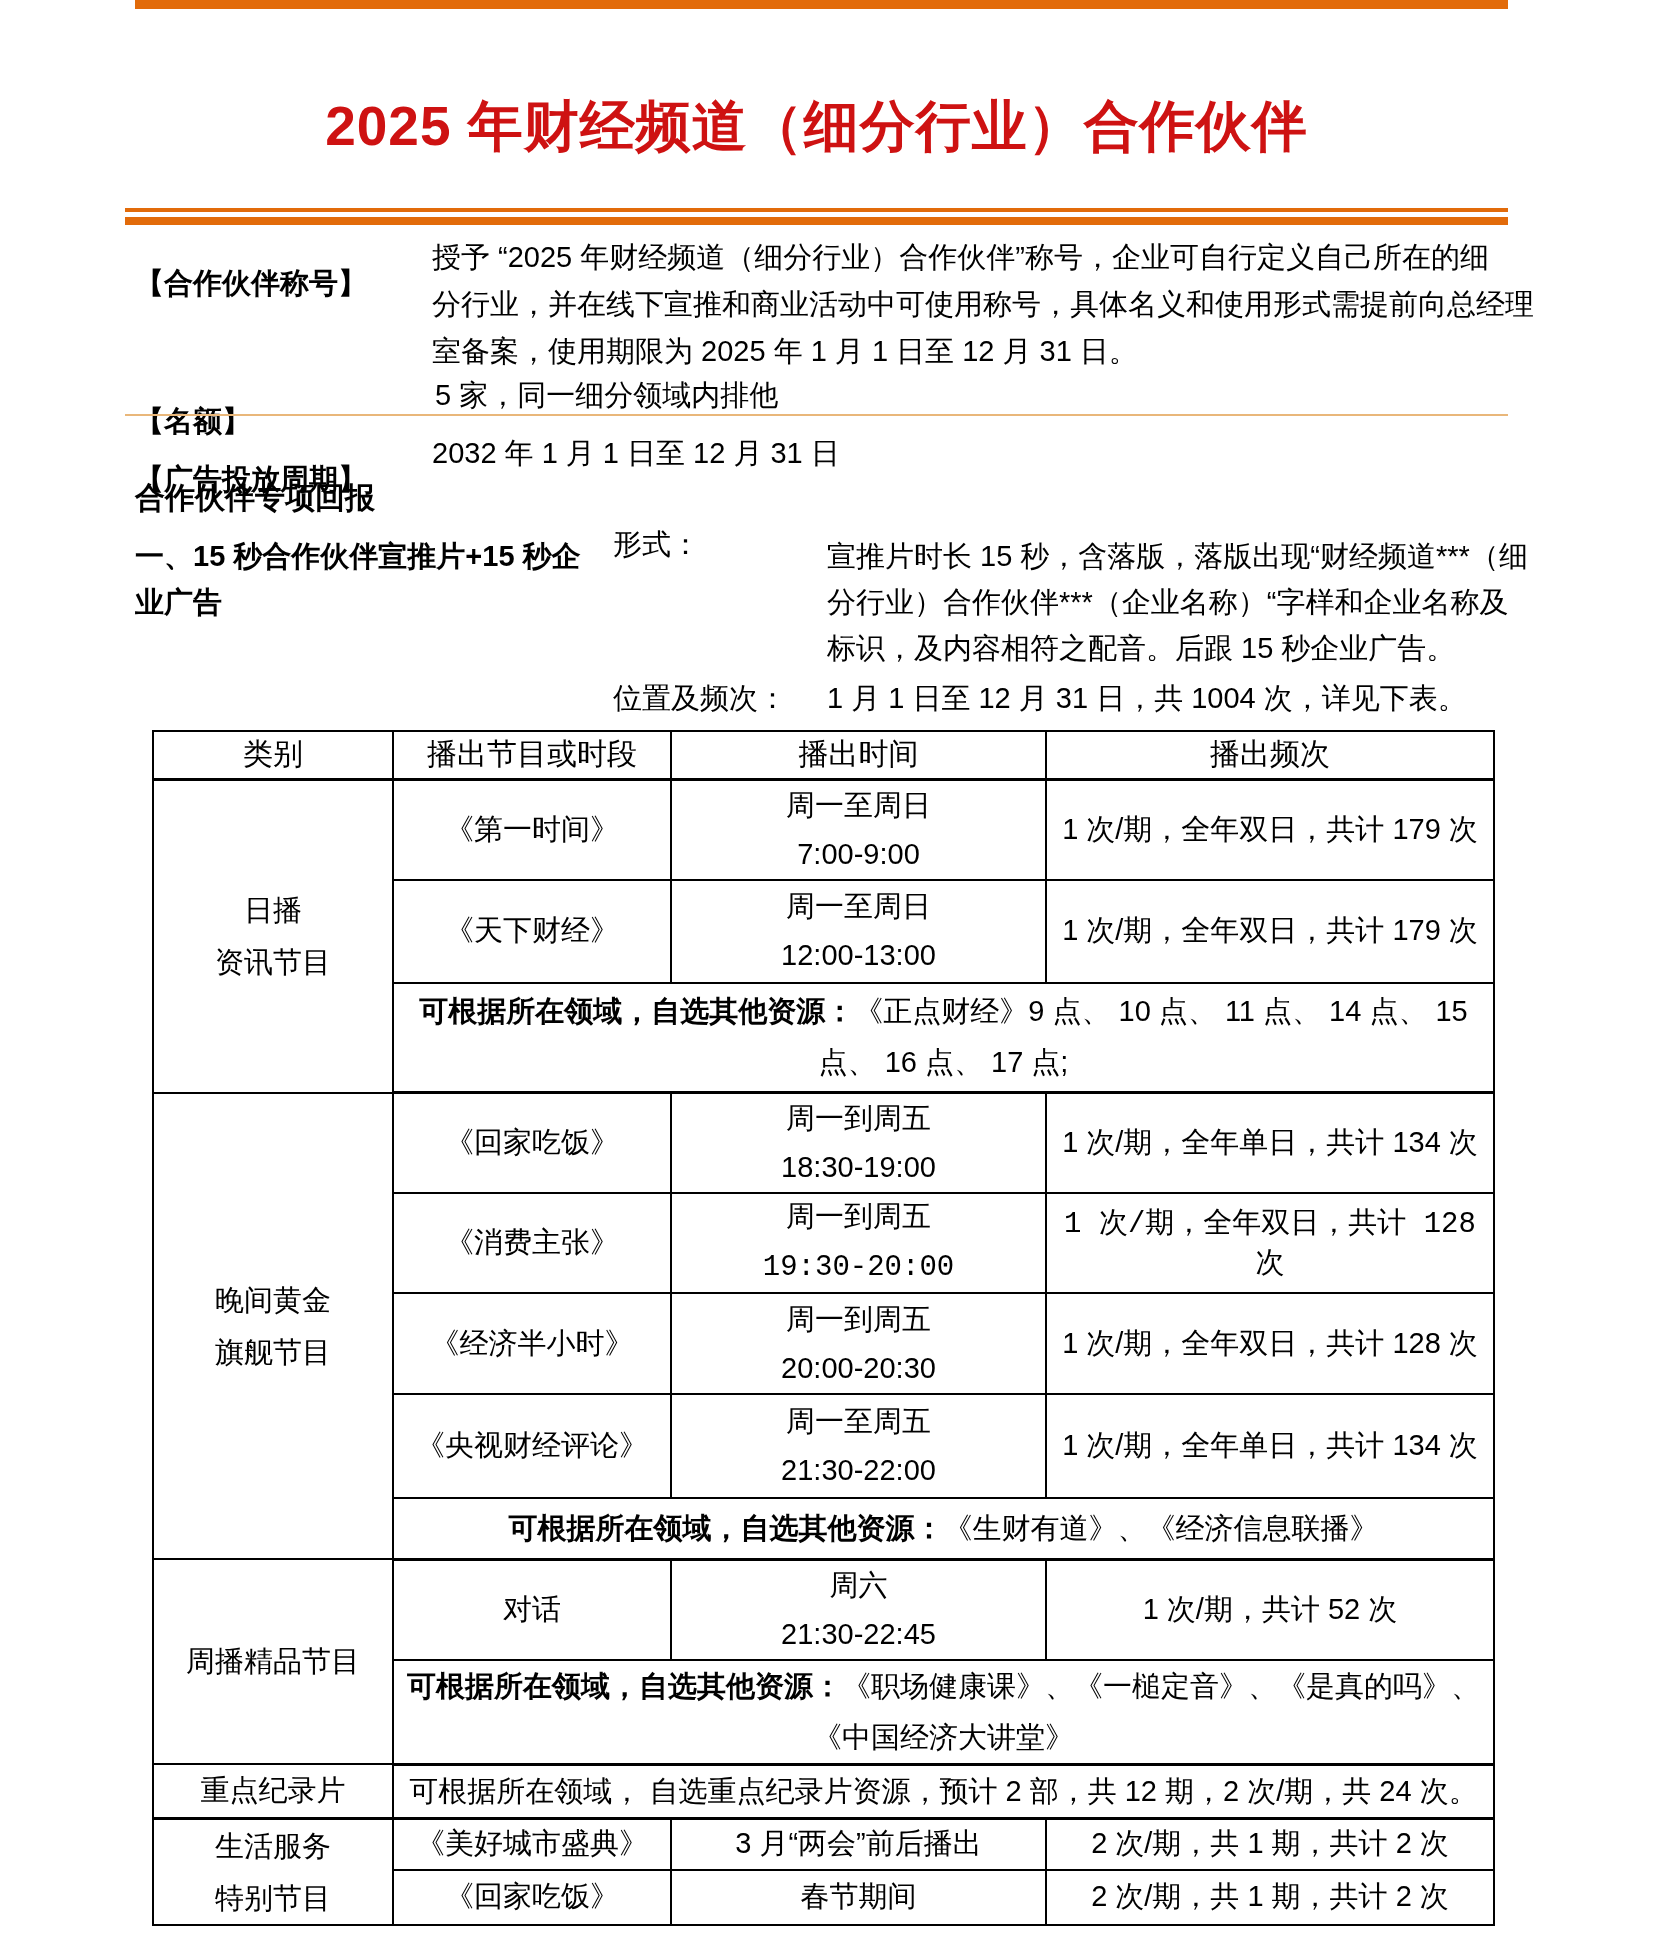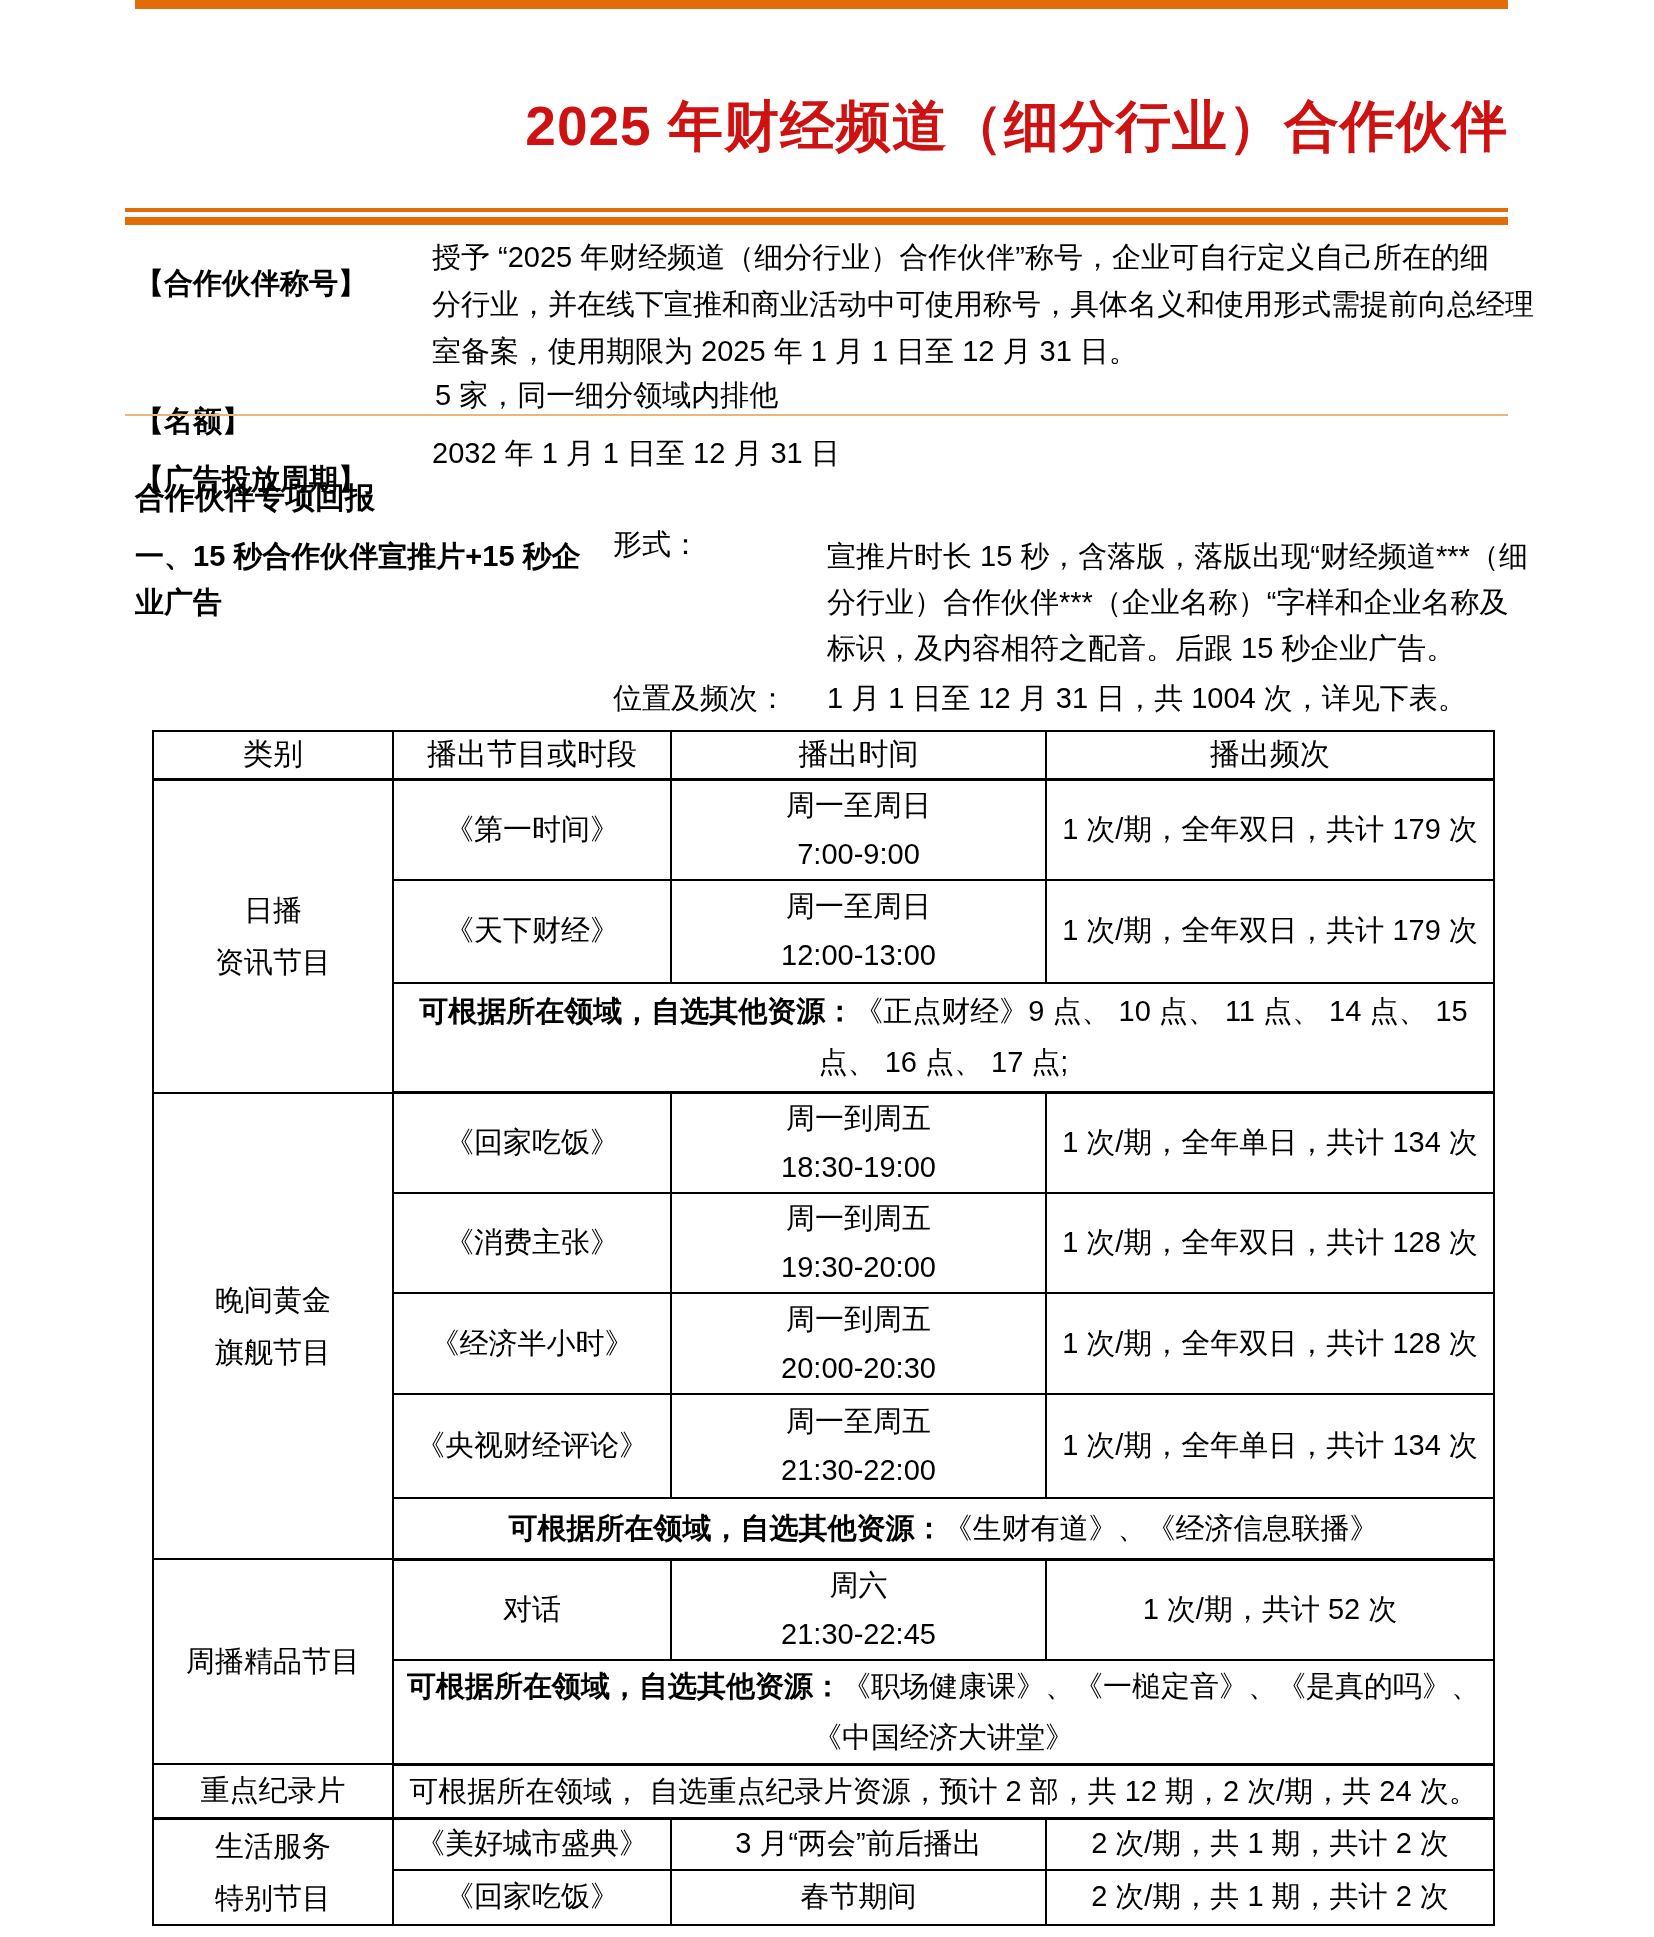--- a/index.html
+++ b/index.html
@@ -8,21 +8,21 @@
     width:1654px;height:1937px;
     background:#ffffff;
     font-family:"Liberation Sans","DejaVu Sans",sans-serif;
     color:#000;
     overflow:hidden;
   }
   .abs{position:absolute;}
   .top-bar{left:135px;top:0;width:1373px;height:9px;background:#E26B0A;}
   .doc-title{
     left:125px;top:90px;width:1383px;
-    text-align:right;font-size:55px;font-weight:bold;color:#CE1212;
+    text-align:center;font-size:55px;font-weight:bold;color:#CE1212;
     letter-spacing:1px;white-space:nowrap;
   }
   .rule{left:125px;width:1383px;background:#E26B0A;}
   .rule-thin{top:208px;height:4px;}
   .rule-thick{top:217px;height:8px;}
   .rule-light{left:125px;top:414px;width:1383px;height:2px;background:#E9B77A;}
   .info-label{left:135px;font-size:29px;font-weight:bold;white-space:nowrap;line-height:47px;margin-top:26px;}
   .info-value{left:432px;font-size:29px;white-space:nowrap;line-height:47px;}
   .para{left:432px;width:1066px;font-size:29px;}
   .para .ln{height:47px;line-height:47px;white-space:nowrap;}
@@ -153,21 +153,21 @@
         <div class="ln">旗舰节目</div>
       </td>
       <td>《回家吃饭》</td>
       <td class="time">
         <div class="ln">周一到周五</div>
         <div class="ln">18:30-19:00</div>
       </td>
       <td>1 次/期，全年单日，共计 134 次</td>
     </tr>
 
-    <tr style="height:96px;">
+    <tr style="height:96px;font-family:Liberation Mono, monospace;">
       <td>《消费主张》</td>
       <td class="time">
         <div class="ln">周一到周五</div>
         <div class="ln">19:30-20:00</div>
       </td>
       <td>1 次/期，全年双日，共计 128 次</td>
     </tr>
 
     <tr style="height:101px;">
       <td>《经济半小时》</td>

